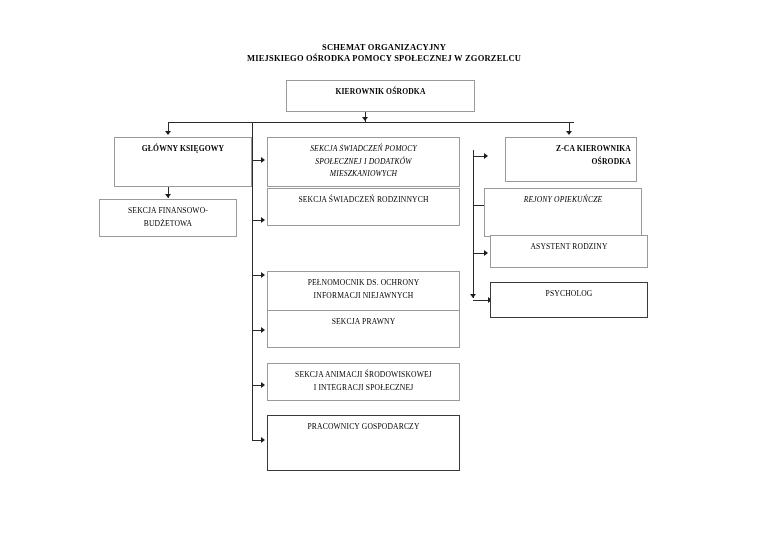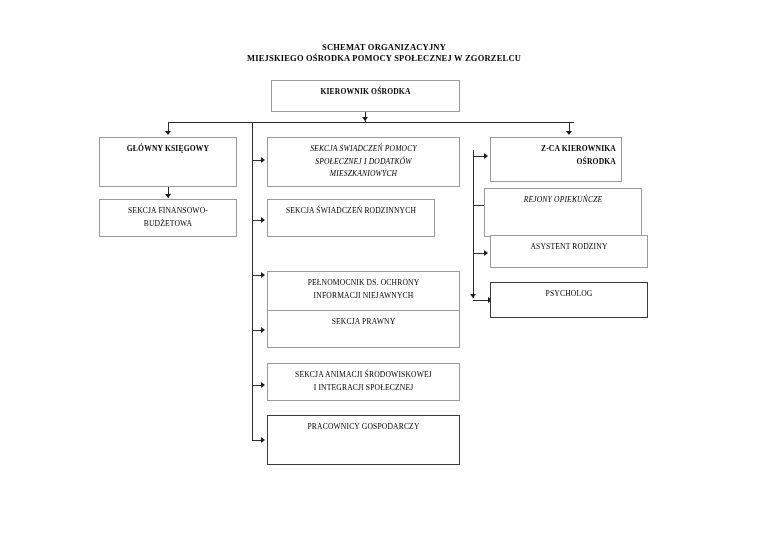--- a/index.html
+++ b/index.html
@@ -31,21 +31,21 @@
     box-sizing:border-box;
     border:1px solid #9a9a9a;
     background:#ffffff;
     text-align:center;
     font-size:7.6px;
     line-height:12.5px;
     letter-spacing:0.15px;
     padding-top:5px;
     overflow:hidden;
   }
-  .node.bold{font-weight:bold;}
+  .node.bold{font-weight:bold;margin-left:15px;}
   .node.heavy{border:1.4px solid #3a3a3a;}
   .node .txt{display:block;padding:0 5px;}
 
   
   .hline{position:absolute;background:#2b2b2b;height:1px;}
   .vline{position:absolute;background:#2b2b2b;width:1px;}
   .hline.thick{height:1.3px;}
   .vline.thick{width:1.3px;}
 
   .arrow-down{
@@ -104,21 +104,21 @@
   <div class="hline" style="left:252px;top:160px;width:11px;"></div>
   <div class="arrow-right" style="left:261px;top:157px;"></div>
   <div class="node" style="left:267px;top:137px;width:193px;height:50px;font-style:italic;">
     <span class="txt">SEKCJA ŚWIADCZEŃ POMOCY</span>
     <span class="txt">SPOŁECZNEJ I DODATKÓW</span>
     <span class="txt">MIESZKANIOWYCH</span>
   </div>
 
   <div class="hline" style="left:252px;top:220px;width:11px;"></div>
   <div class="arrow-right" style="left:261px;top:217px;"></div>
-  <div class="node" style="left:267px;top:199px;width:168px;height:38px;">
+  <div class="node" style="left:267px;top:188px;width:193px;height:38px;">
     <span class="txt">SEKCJA ŚWIADCZEŃ RODZINNYCH</span>
   </div>
 
   <div class="hline" style="left:252px;top:275px;width:11px;"></div>
   <div class="arrow-right" style="left:261px;top:272px;"></div>
   <div class="node" style="left:267px;top:252px;width:193px;height:46px;margin-top:19px;">
     <span class="txt">PEŁNOMOCNIK DS. OCHRONY</span>
     <span class="txt">INFORMACJI NIEJAWNYCH</span>
   </div>
 
@@ -130,21 +130,21 @@
 
   <div class="hline" style="left:252px;top:385px;width:11px;"></div>
   <div class="arrow-right" style="left:261px;top:382px;"></div>
   <div class="node" style="left:267px;top:363px;width:193px;height:38px;">
     <span class="txt">SEKCJA ANIMACJI ŚRODOWISKOWEJ</span>
     <span class="txt">I INTEGRACJI SPOŁECZNEJ</span>
   </div>
 
   <div class="hline thick" style="left:252px;top:440px;width:11px;"></div>
   <div class="arrow-right" style="left:261px;top:437px;"></div>
-  <div class="node heavy" style="left:267px;top:415px;width:193px;height:50px;">
+  <div class="node heavy" style="left:267px;top:415px;width:193px;height:56px;">
     <span class="txt">PRACOWNICY GOSPODARCZY</span>
   </div>
 
   <div class="node bold" style="left:490px;top:137px;width:132px;height:45px;text-align:right;">
     <span class="txt">Z-CA KIEROWNIKA</span>
     <span class="txt">OŚRODKA</span>
   </div>
 
   <div class="vline thick" style="left:473px;top:150px;height:148px;"></div>
 

